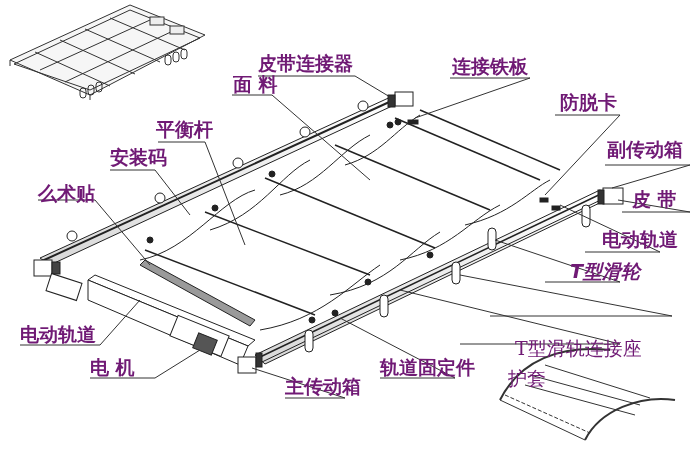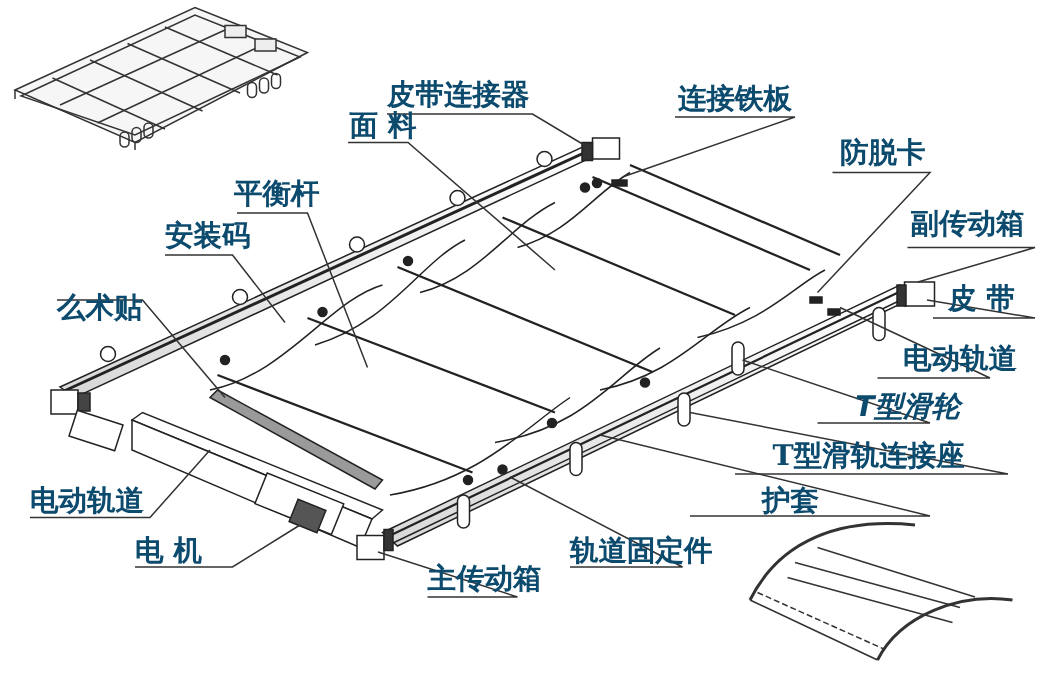--- a/index.html
+++ b/index.html
@@ -1,19 +1,19 @@
 <!DOCTYPE html>
 <html><head>
 <meta charset="utf-8">
 <style>
   html, body { margin:0; padding:0; background:#ffffff; }
   body { width:700px; height:459px; position:relative; overflow:hidden; font-family:"DejaVu Serif", serif; }
   svg { position:absolute; left:0; top:0; }
-  .lbl { position:absolute; font-size:19px; color:#0c4a6e; white-space:nowrap; line-height:1; font-family:"DejaVu Sans", sans-serif; font-weight:bold; letter-spacing:0px; }
-  .lbl.serif { font-family:"DejaVu Serif", serif; font-weight:bold; }
+  .lbl { position:absolute; font-size:19px; color:#701a75; white-space:nowrap; line-height:1; font-family:"DejaVu Sans", sans-serif; font-weight:bold; letter-spacing:0px; }
+  .lbl.serif { font-family:"DejaVu Serif", serif; font-weight:normal;margin-top:44px; }
 </style>
 </head>
 <body>
 
 <svg width="700" height="459" viewBox="0 0 700 459">
   <defs>
     <linearGradient id="rail" x1="0" y1="0" x2="0" y2="1">
       <stop offset="0" stop-color="#ffffff"></stop>
       <stop offset="1" stop-color="#d8d8d8"></stop>
     </linearGradient>
@@ -163,21 +163,21 @@
   </g>
 </svg>
 
 <div class="lbl" style="left:258px;top:54px;">皮带连接器</div>
 <div class="lbl" style="left:233px;top:75px;">面 料</div>
 <div class="lbl" style="left:452px;top:57px;">连接铁板</div>
 <div class="lbl" style="left:560px;top:93px;">防脱卡</div>
 <div class="lbl" style="left:156px;top:120px;">平衡杆</div>
 <div class="lbl" style="left:607px;top:140px;">副传动箱</div>
 <div class="lbl" style="left:110px;top:148px;">安装码</div>
-<div class="lbl" style="left:38px;top:196px;">么术贴</div>
+<div class="lbl" style="left:38px;top:184px;">么术贴</div>
 <div class="lbl" style="left:632px;top:190px;text-align:right;">皮 带</div>
 <div class="lbl" style="left:602px;top:230px;">电动轨道</div>
 <div class="lbl" style="left:570px;top:262px;font-style:italic;">T型滑轮</div>
 <div class="lbl serif" style="left:515px;top:295px;">T型滑轨连接座</div>
 <div class="lbl serif" style="left:508px;top:325px;">护套</div>
 <div class="lbl" style="left:20px;top:325px;">电动轨道</div>
 <div class="lbl" style="left:90px;top:358px;">电 机</div>
 <div class="lbl" style="left:380px;top:358px;">轨道固定件</div>
 <div class="lbl" style="left:285px;top:377px;">主传动箱</div>
 

